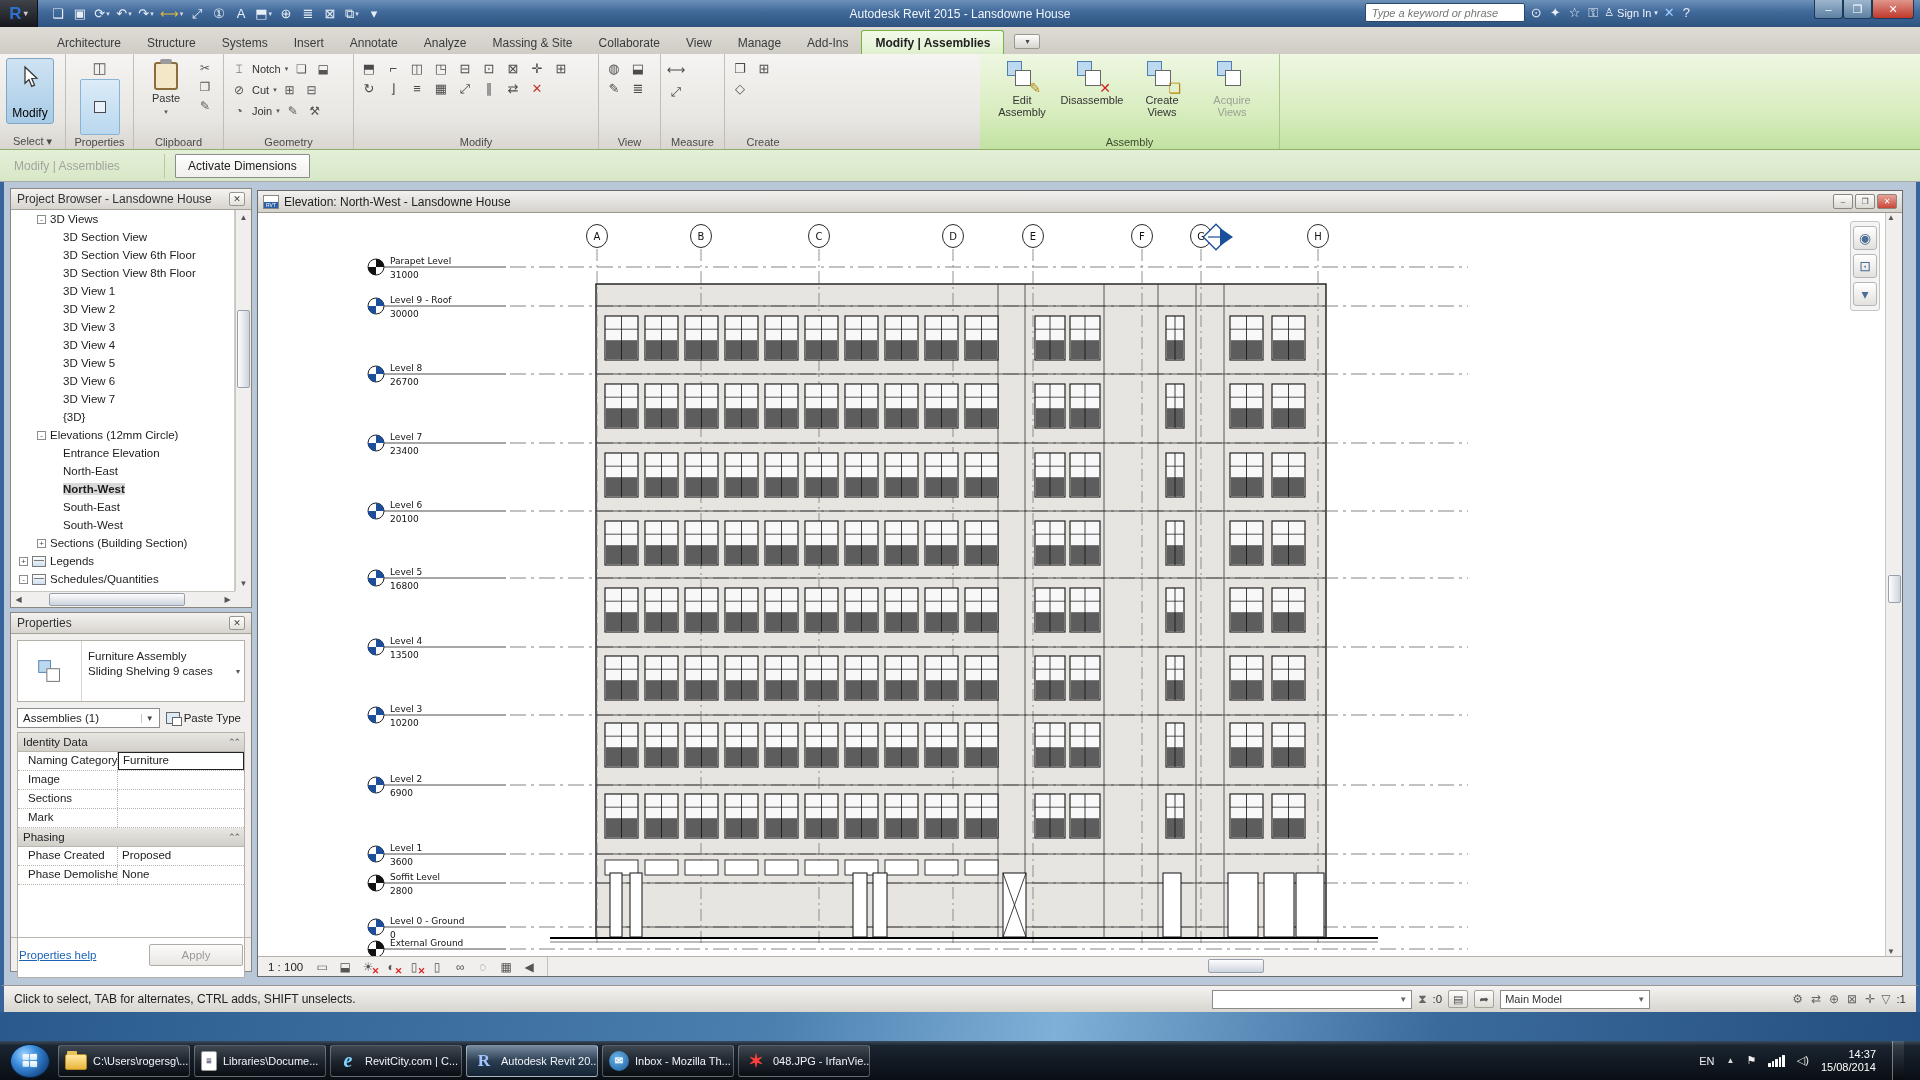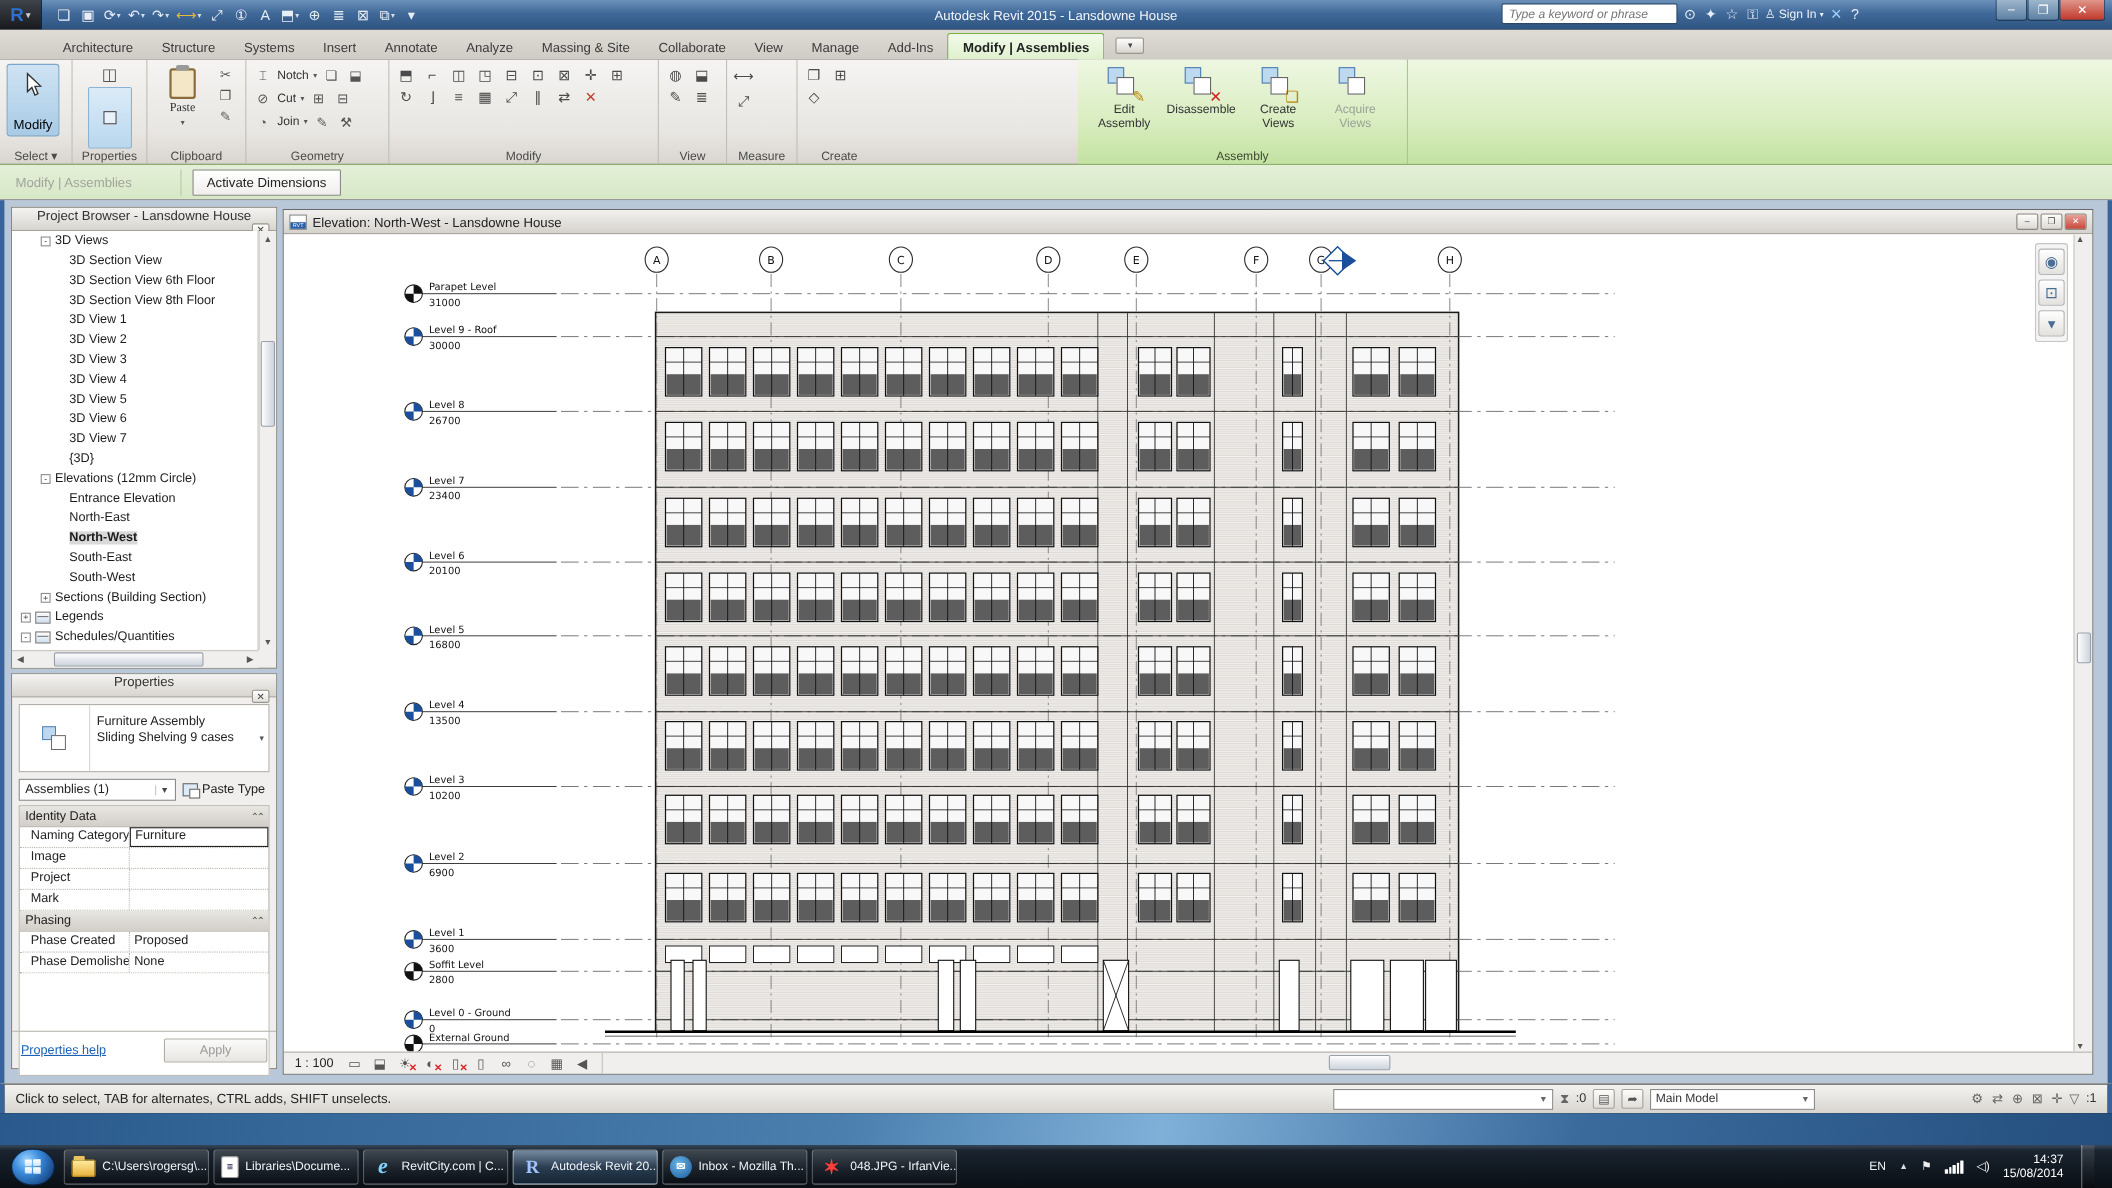--- a/index.html
+++ b/index.html
@@ -41,21 +41,21 @@
     border-bottom:none; border-radius:3px 3px 0 0; color:#222; font-weight:bold; }
   .tab-dd { margin-left:10px; margin-bottom:5px; width:26px; height:15px; background:linear-gradient(180deg,#fdfdfc,#d8d5cf);
     border:1px solid #9a978f; border-radius:2px; font-size:8px; color:#444; display:flex; align-items:center; justify-content:center; }
 
   
   .ribbon { position:absolute; left:0; top:54px; width:1920px; height:95px;
     background:linear-gradient(180deg,#f5f4f2 0%,#e8e6e2 70%,#d9d6d0 100%); display:flex; }
   .rpanel { position:relative; height:95px; border-right:1px solid #c2beb6; padding:4px 6px 16px; }
   .rpanel-label { position:absolute; left:0; right:0; bottom:1px; text-align:center; font-size:11px; color:#4a4a48; }
   .bigbtn { display:flex; flex-direction:column; align-items:center; justify-content:flex-end; gap:2px;
-    width:52px; padding-top:4px; color:#333; font-size:11px; text-align:center; line-height:12px;font-family:Liberation Serif, serif; }
+    width:52px; padding-top:4px; color:#333; font-size:11px; text-align:center; line-height:12px; }
   .modify-big { width:48px; height:66px; border:1px solid #7da7c8; border-radius:3px;
     background:linear-gradient(180deg,#cfe3f3,#a8cbe6); display:flex; flex-direction:column; align-items:center; justify-content:space-between; padding:6px 0 3px; }
   .cursor-svg { width:20px; height:24px; }
   .props-big { width:40px; height:56px; border:1px solid #88b4d8; border-radius:2px;
     background:linear-gradient(180deg,#dcecf8,#b9d7ee); display:flex; align-items:center; justify-content:center; }
   .mini-square { display:inline-block; width:12px; height:12px; border:1.5px solid #4a4a4a; background:#e9f2fb; }
   .clip-col { display:flex; flex-direction:column; gap:3px; margin-left:4px; margin-top:2px; }
   .sico { width:18px; height:16px; font-size:12px; color:#555; display:flex; align-items:center; justify-content:center; }
   .paste-ico { width:24px; height:28px; border:2px solid #8a6d3b; border-radius:3px; background:#f3e7c8; position:relative; }
   .paste-ico:after { content:""; position:absolute; left:4px; top:-5px; width:12px; height:5px; background:#9a9a9a; border-radius:2px; }
@@ -90,21 +90,21 @@
   .ob-btn { background:linear-gradient(180deg,#ffffff,#f0efed); border:1px solid #8c8c8c; padding:4px 12px;
     font-size:12px; color:#222; border-radius:1px; }
 
   
   .workspace { position:absolute; left:0; top:182px; width:1920px; height:803px; background:#c8d5e2; }
   .app-frame { position:absolute; inset:0; border-left:4px solid #39639b; border-right:4px solid #39639b; background:#b9c8d8; }
 
   
   .panel { position:absolute; background:#f0efed; border:1px solid #898siza; }
   .panel-hd { height:21px; background:linear-gradient(180deg,#f4f3f1,#d8d5cf); border-bottom:1px solid #a5a29b;
-    display:flex; align-items:center; padding:0 6px; font-size:12px; color:#333;flex-direction:column; }
+    display:flex; align-items:center; padding:0 6px; font-size:12px; color:#333; }
   .panel-hd .close-x { margin-left:auto; width:16px; height:14px; border:1px solid #9a978f; background:linear-gradient(180deg,#fff,#e4e1db);
     font-size:9px; color:#444; display:flex; align-items:center; justify-content:center; border-radius:2px; }
 
   .project-browser { left:10px; top:6px; width:242px; height:420px; border:1px solid #8a877f; }
   .pb-tree { position:absolute; left:0; top:21px; right:16px; bottom:16px; background:#fff; overflow:hidden; border-right:1px solid #d0cdc7; }
   .tree-row { height:18px; display:flex; align-items:center; gap:4px; font-size:11.5px; color:#1c1c1c; white-space:nowrap; }
   .tree-row.sel .tlabel { background:#d9d9d9; font-weight:bold; }
   .pm { width:9px; height:9px; border:1px solid #8c8c8c; background:#fff; font-size:8px; line-height:7px; text-align:center; color:#444; flex:none; }
   .ticon { width:14px; height:11px; border:1px solid #7a7a7a; background:linear-gradient(180deg,#fdfdfd,#cfe0ef); flex:none; position:relative; }
   .ticon:after { content:""; position:absolute; left:1px; right:1px; top:3px; border-top:1px solid #7a7a7a; }
@@ -640,21 +640,21 @@
 
         <div class="pg-row">
               <span class="pg-label">Naming Category</span>
               <span class="pg-value edit">Furniture</span>
             </div>
             <div class="pg-row">
               <span class="pg-label">Image</span>
               <span class="pg-value"></span>
             </div>
             <div class="pg-row">
-              <span class="pg-label">Project</span>
+              <span class="pg-label">Sections</span>
               <span class="pg-value"></span>
             </div>
             <div class="pg-row">
               <span class="pg-label">Mark</span>
               <span class="pg-value"></span>
             </div>
           </div>
         <div class="pg-section">
           <span>Phasing</span>
           <span class="chev">⌃⌃</span>

